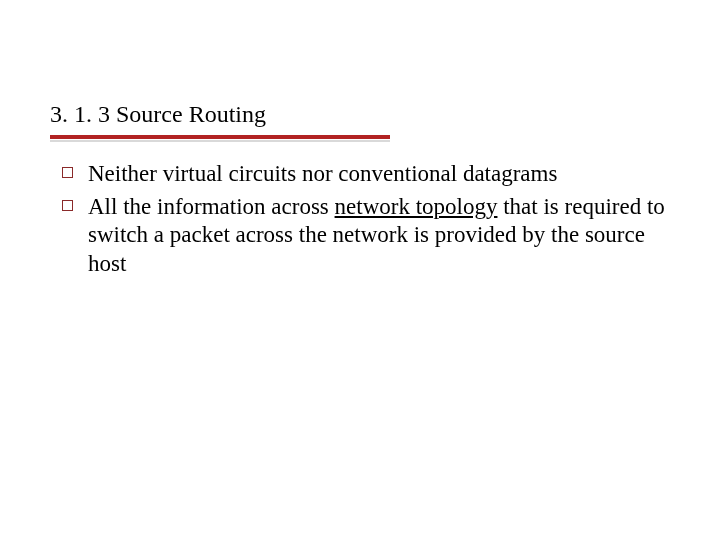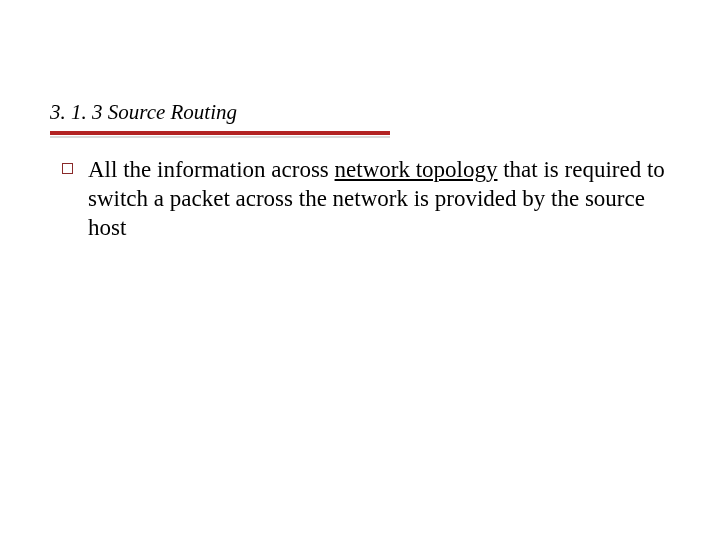--- a/index.html
+++ b/index.html
@@ -12,25 +12,24 @@
     color: #000000;
   }
   .slide {
     position: relative;
     width: 720px;
     height: 540px;
     box-sizing: border-box;
     padding: 100px 50px 40px 50px;
   }
   .title {
-    font-size: 21px;
+    font-size: 24px;
     font-weight: normal;
     margin: 0 0 6px 0;
     line-height: 1.2;
-    font-style: italic;
   }
   .rule-wrap {
     width: 340px;
     margin-bottom: 18px;
   }
   .rule-red {
     height: 4px;
     background: #b22222;
   }
   .rule-shadow {
@@ -72,17 +71,21 @@
   <h1 class="title">3. 1. 3 Source Routing</h1>
 
   <div class="rule-wrap">
     <div class="rule-red"></div>
     <div class="rule-shadow"></div>
   </div>
 
   <ul class="bullets">
     <li>
       <span class="bullet-icon"></span>
+      <span>Neither virtual circuits nor conventional datagrams</span><span class="ul"></span><span></span>
+    </li>
+    <li>
+      <span class="bullet-icon"></span>
       <span>All the information across </span><span class="ul">network topology</span><span> that is required to switch a packet across the network is provided by the source host</span>
     </li>
   </ul>
 
 </div>
 
 </body></html>

